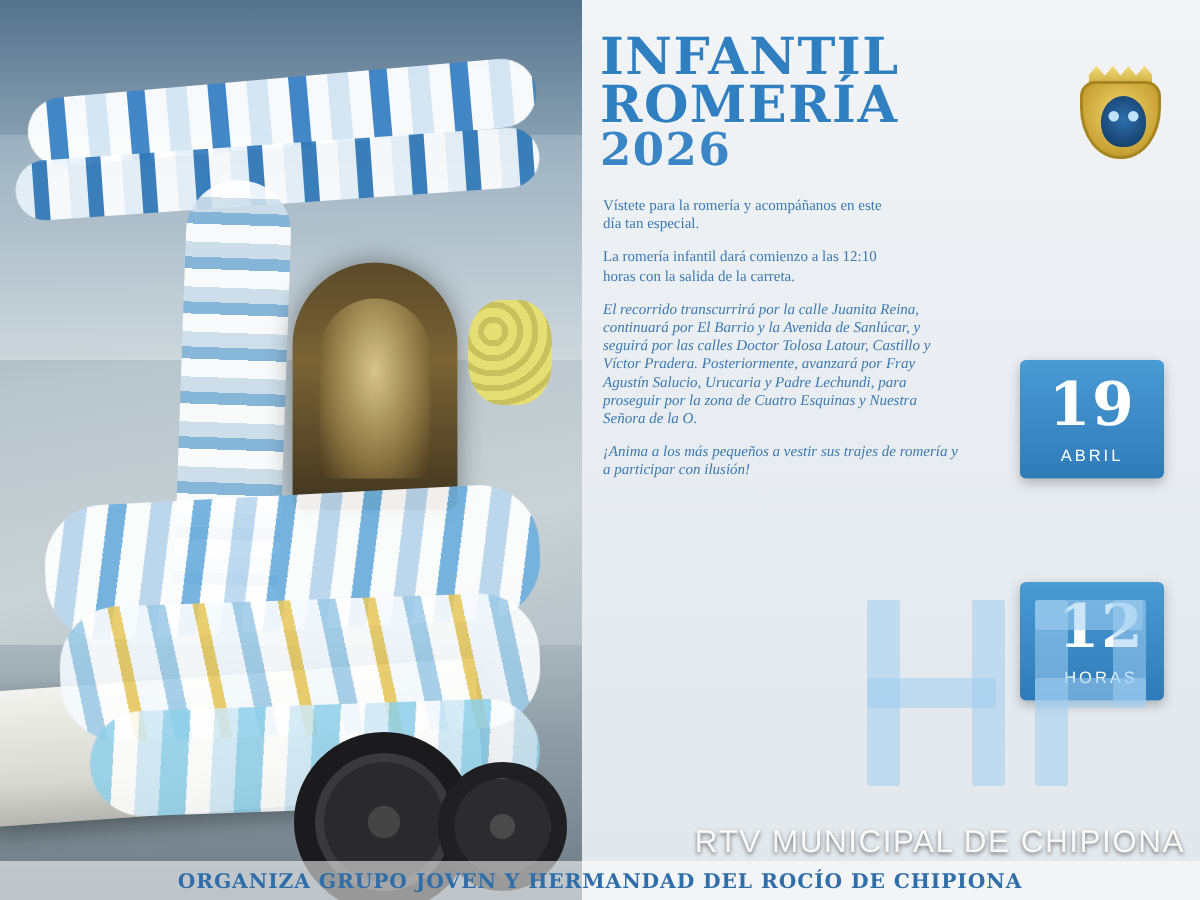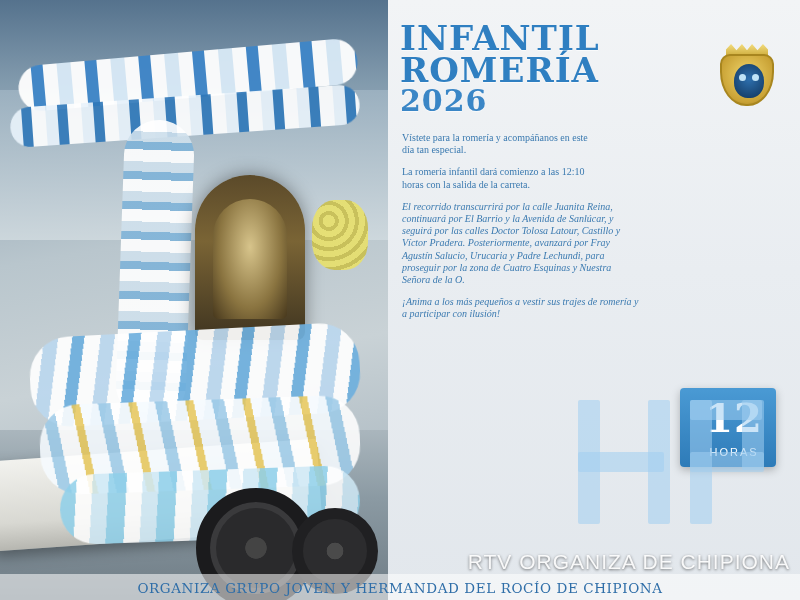--- a/index.html
+++ b/index.html
@@ -181,21 +181,21 @@
     font-family: "Liberation Sans", sans-serif;
   }
 
   .footer {
     position: absolute; left: 0; bottom: 4px; width: 800px;
     text-align: center;
     color: #2f6ea8;
     font-family: "DejaVu Serif", serif;
     font-size: 13.5px;
     letter-spacing: .6px;
-    font-weight: normal;
+    font-weight: bold;
   }
   .footer-bar {
     position:absolute; left:0; bottom:0; width:800px; height:26px;
     background: rgba(255,255,255,.55);
   }
 
   
   .wm {
     position: absolute; right: 6px; bottom: 36px;
     width: 230px; height: 190px;
@@ -261,34 +261,38 @@
       </div>
     </div>
 
     <div class="body-text">
       <p class="p-intro">Vístete para la romería y acompáñanos en este día tan especial.</p>
       <p class="p-start">La romería infantil dará comienzo a las 12:10 horas con la salida de la carreta.</p>
       <p class="para-long">El recorrido transcurrirá por la calle Juanita Reina, continuará por El Barrio y la Avenida de Sanlúcar, y seguirá por las calles Doctor Tolosa Latour, Castillo y Víctor Pradera. Posteriormente, avanzará por Fray Agustín Salucio, Urucaria y Padre Lechundi, para proseguir por la zona de Cuatro Esquinas y Nuestra Señora de la O.</p>
       <p class="para-long">¡Anima a los más pequeños a vestir sus trajes de romería y a participar con ilusión!</p>
     </div>
 
+    <div class="badge date">
+      <div class="num">19</div>
+      <div class="sub">ABRIL</div>
+    </div>
 
     <div class="badge time">
       <div class="num">12</div>
       <div class="sub">HORAS</div>
     </div>
   </div>
 
   <div class="footer-bar"></div>
   <div class="footer">ORGANIZA  GRUPO JOVEN Y HERMANDAD DEL ROCÍO DE CHIPIONA</div>
 
   <div class="wm">
     <div class="wm-bar b1"></div>
     <div class="wm-bar b2"></div>
     <div class="wm-bar b3"></div>
     <div class="wm-bar b4"></div>
     <div class="wm-bar b5"></div>
     <div class="wm-bar b6"></div>
     <div class="wm-bar b7"></div>
   </div>
-  <div class="wm-caption">RTV ORGANIZA DE CHIPIONA</div>
+  <div class="wm-caption">RTV MUNICIPAL DE CHIPIONA</div>
 
 </div>
 
 </body></html>

